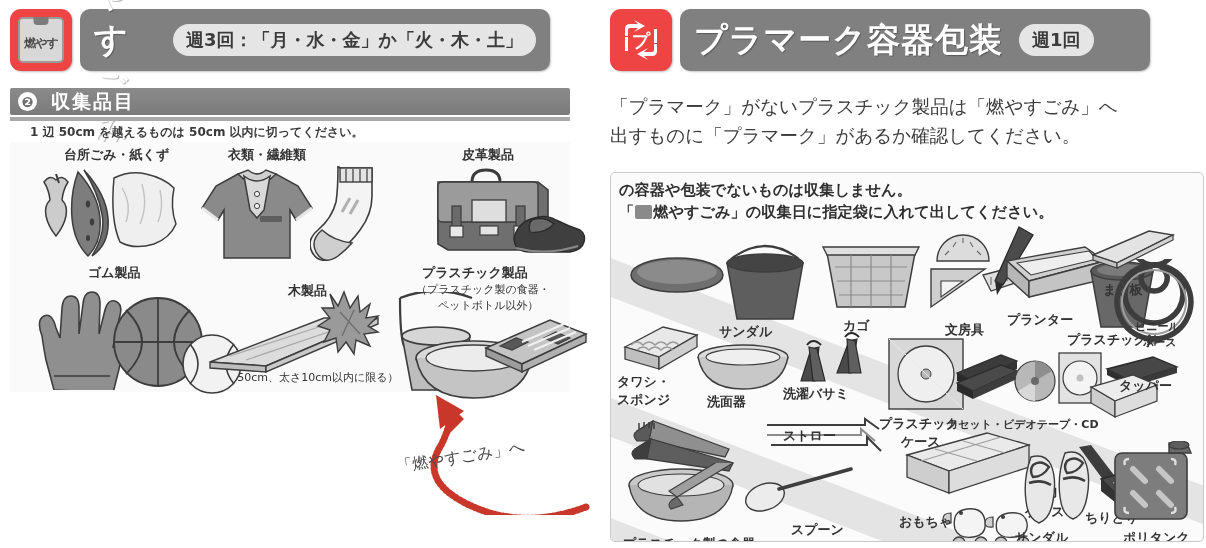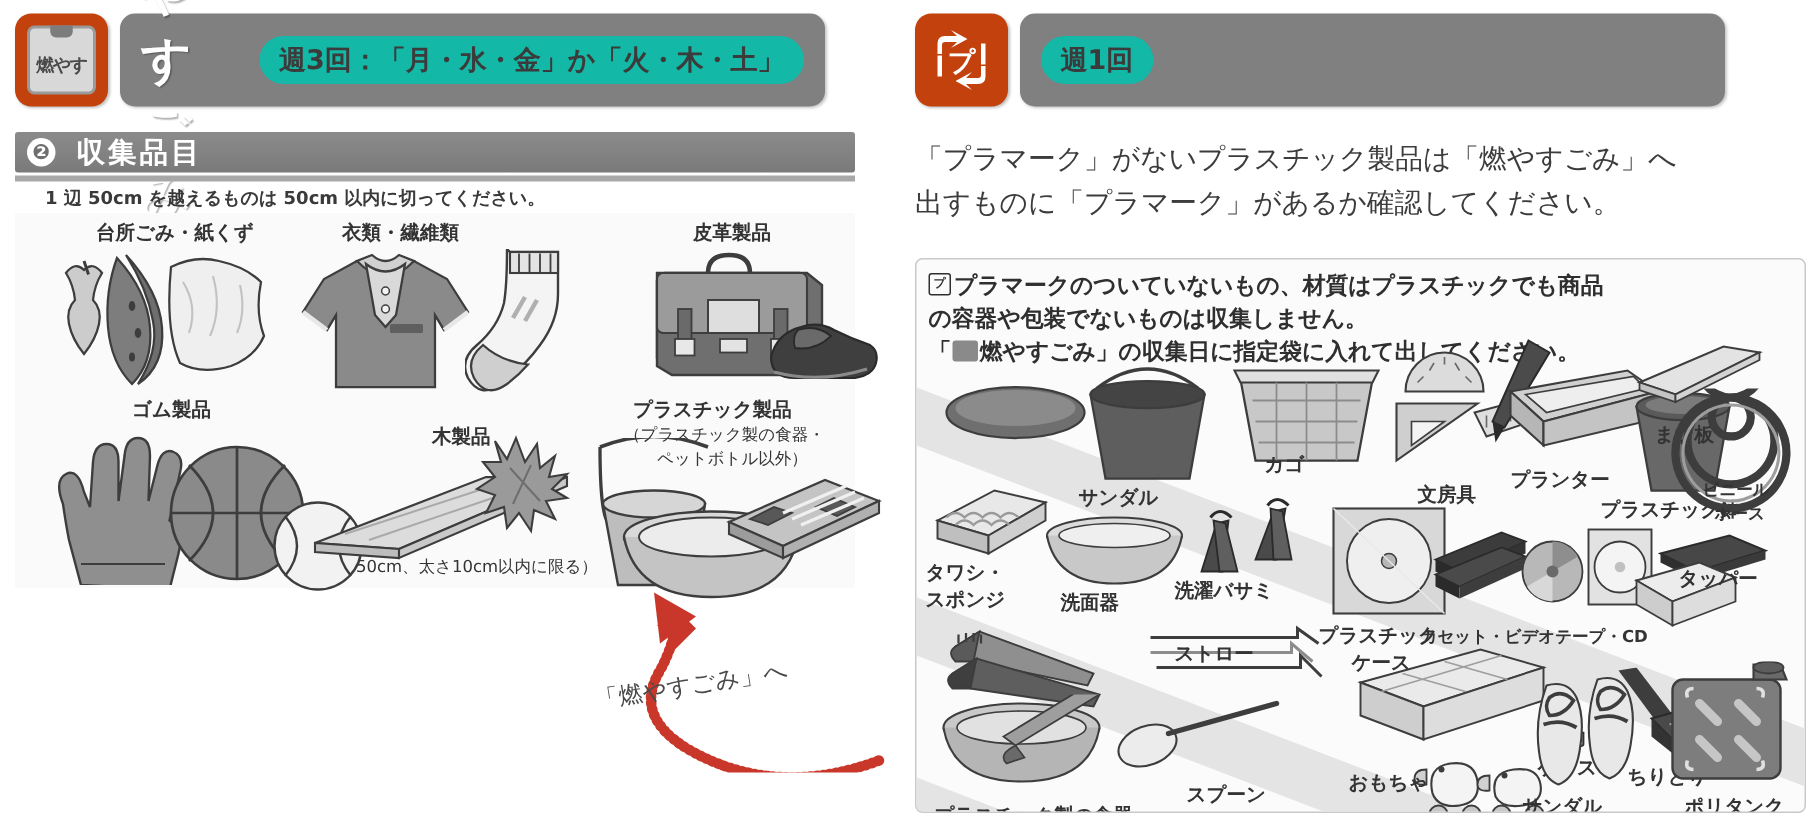--- a/index.html
+++ b/index.html
@@ -13,21 +13,21 @@
 
   
   .panel { position: absolute; }
 
   
   #left-panel { left: 0; top: 0; width: 580px; height: 548px; }
 
   .hdr-row { position: absolute; left: 10px; top: 9px; display: flex; align-items: center; gap: 8px; }
   .badge-sq {
     width: 62px; height: 62px; border-radius: 11px;
-    background: #c2410c; display: flex; align-items: center; justify-content: center;
+    background: #ef4444; display: flex; align-items: center; justify-content: center;
     box-shadow: 1px 1px 2px rgba(0,0,0,.25);
   }
   .badge-inner {
     width: 46px; height: 46px; background: #d8d8d8; border-radius: 5px;
     position: relative; display: flex; align-items: center; justify-content: center;
     border: 2px solid #9a9a9a;
   }
   .bag-notch {
     position: absolute; top: -2px; left: 50%; transform: translateX(-50%);
     width: 15px; height: 8px; background: #7c7c7c; border-radius: 0 0 4px 4px;
@@ -36,21 +36,21 @@
 
   .hdr-bar {
     height: 62px; border-radius: 10px; background: #808080;
     display: flex; align-items: center; padding: 0 14px; gap: 16px;
     box-shadow: 1px 1px 2px rgba(0,0,0,.22);
   }
   #left-hdr-bar { width: 470px; }
   .hdr-title { color:#fff; font-size: 33px; font-weight: bold; letter-spacing: 1px;
                text-shadow: 1px 1px 1px rgba(0,0,0,.30); }
   .pill {
-    background:#14b8a6; border-radius: 20px; padding: 4px 13px;
+    background:#e5e5e5; border-radius: 20px; padding: 4px 13px;
     font-size: 18px; font-weight: bold; color: #3b3b3b; white-space: nowrap;
   }
 
   .sec-bar {
     position:absolute; left: 10px; top: 88px; width: 560px; height: 27px;
     background: linear-gradient(#8b8b8b, #7a7a7a); border-radius: 2px;
     display:flex; align-items:center; gap: 14px; padding-left: 8px;
   }
   .sec-num { width:19px; height:19px; border-radius:50%; background:#fff; color:#6f6f6f;
              font-size:14px; font-weight:bold; display:flex; align-items:center; justify-content:center; }
@@ -262,38 +262,36 @@
     <div class="hdr-row" style="left:6px;">
       <div class="badge-sq">
         <svg width="46" height="46" viewBox="0 0 46 46">
           <path d="M7 12 q0 -5 5 -5 h8 l-4 -4 l11 6 l-11 6 l4 -4 h-8 q-2 0 -2 2 v6 h-3 z" fill="#ffffff"></path>
           <path d="M39 34 q0 5 -5 5 h-8 l4 4 l-11 -6 l11 -6 l-4 4 h8 q2 0 2 -2 v-6 h3 z" fill="#ffffff"></path>
           <path d="M7 20 v14 h3 v-14 z M36 12 v14 h3 v-14 z" fill="#ffffff"></path>
           <text x="23" y="30" font-size="18" font-weight="bold" fill="#ffffff" text-anchor="middle" font-family="DejaVu Sans, sans-serif">プ</text>
         </svg>
       </div>
       <div class="hdr-bar" id="right-hdr-bar">
+        <span class="hdr-title">プラマーク容器包装</span>
         <span class="pill">週1回</span>
       </div>
     </div>
 
     <div class="r-instr">
       <div>「プラマーク」がないプラスチック製品は「燃やすごみ」へ</div>
       <div>出すものに「プラマーク」があるか確認してください。</div>
     </div>
 
     <div class="grid-box">
       <div class="diag" id="d1"></div>
       <div class="diag" id="d2"></div>
       <div class="diag" id="d3"></div>
 
       <div class="warn">
-        <div>
-          <span class="mini-mark">プ</span><span>プラマークのついていないもの、材質はプラスチックでも商品</span>
-        </div>
         <div>の容器や包装でないものは収集しません。</div>
         <div><span>「</span><span class="mini-bag"></span><span>燃やすごみ」の収集日に指定袋に入れて出してください。</span></div>
       </div>
 
       <svg class="gitem" style="left:18px; top:82px;" width="96" height="40" viewBox="0 0 96 40">
         <ellipse cx="48" cy="20" rx="46" ry="17" fill="#6f6f6f" stroke="#3d3d3d" stroke-width="1.5"></ellipse>
         <ellipse cx="48" cy="17" rx="40" ry="12" fill="#8b8b8b"></ellipse>
       </svg>
       <div class="gcap" style="left:46px; top:124px;margin-top:32px;">お盆</div>
 
@@ -302,21 +300,21 @@
         <path d="M8 26 L84 26 L74 82 L18 82 Z" fill="#5e5e5e" stroke="#3d3d3d" stroke-width="1.5"></path>
         <ellipse cx="46" cy="26" rx="38" ry="9" fill="#444444" stroke="#3d3d3d" stroke-width="1.5"></ellipse>
       </svg>
       <div class="gcap" style="left:108px; top:150px;">サンダル</div>
 
       <svg class="gitem" style="left:208px; top:60px;" width="104" height="80" viewBox="0 0 104 80">
         <path d="M8 20 L96 20 L86 74 L18 74 Z" fill="#c8c8c8" stroke="#3d3d3d" stroke-width="1.5"></path>
         <path d="M4 14 L100 14 L96 22 L8 22 Z" fill="#e0e0e0" stroke="#3d3d3d" stroke-width="1.4"></path>
         <path d="M16 34 h72 M18 48 h68 M20 62 h64 M32 22 v52 M52 22 v52 M72 22 v52" stroke="#8c8c8c" stroke-width="1.2" fill="none"></path>
       </svg>
-      <div class="gcap" style="left:232px; top:128px;text-align:right;">カゴ</div>
+      <div class="gcap" style="left:232px; top:144px;text-align:right;">カゴ</div>
 
       <svg class="gitem" style="left:312px; top:52px;" width="116" height="94" viewBox="0 0 116 94">
         <path d="M14 36 a26 26 0 0 1 52 0 z" fill="#dcdcdc" stroke="#3d3d3d" stroke-width="1.4"></path>
         <path d="M22 30 l4 -4 M30 22 l3 -5 M40 18 v-5 M50 22 l-3 -5 M58 30 l-4 -4" stroke="#6a6a6a" stroke-width="1.1"></path>
         <path d="M8 44 L62 44 L8 82 Z" fill="#cfcfcf" stroke="#3d3d3d" stroke-width="1.4"></path>
         <path d="M18 56 L40 56 L18 72 Z" fill="#f3f3f3" stroke="#3d3d3d" stroke-width="1.1"></path>
         <path d="M60 50 L98 40 L104 54 L68 66 Z" fill="#dedede" stroke="#3d3d3d" stroke-width="1.3"></path>
         <path d="M68 52 v8 M76 50 v8 M84 48 v8 M92 46 v8" stroke="#6a6a6a" stroke-width="1.1"></path>
         <path d="M96 2 L110 10 L80 60 L72 56 Z" fill="#4b4b4b" stroke="#2a2a2a" stroke-width="1.3"></path>
         <path d="M72 56 L80 60 L74 70 Z" fill="#2a2a2a"></path>

